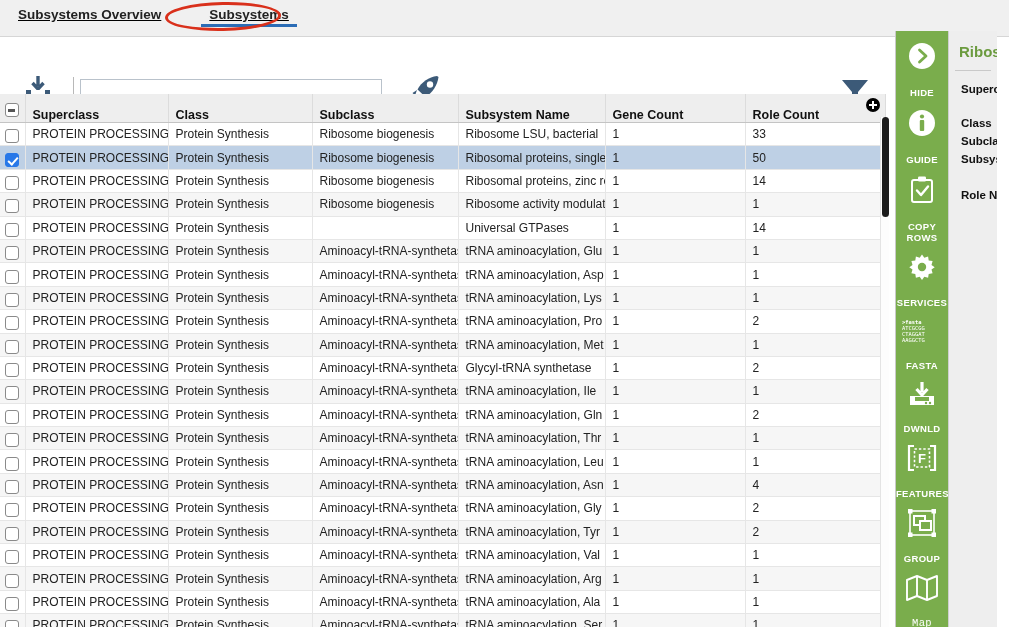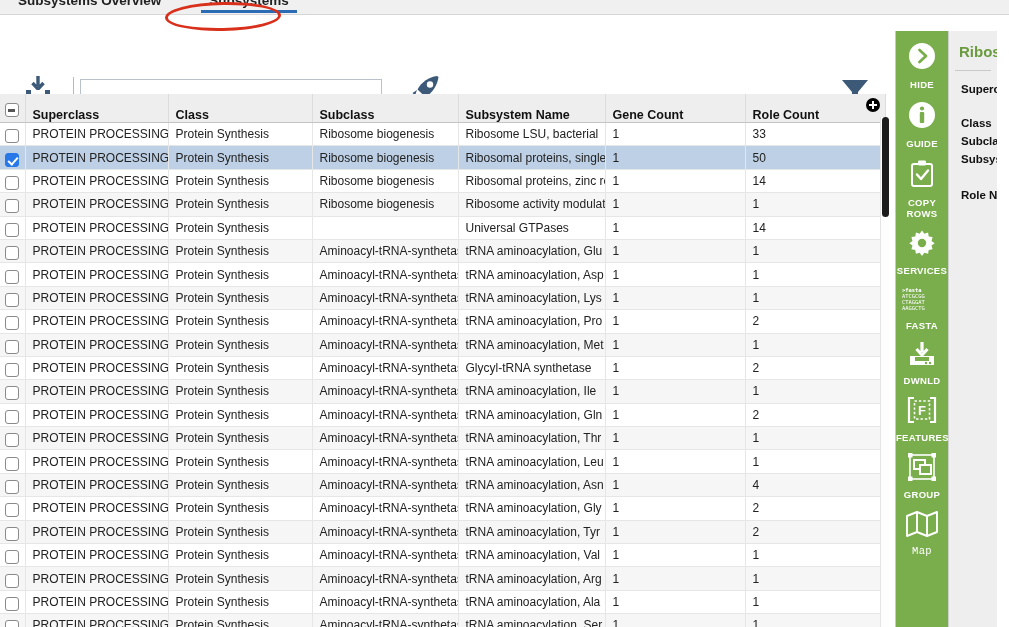--- a/index.html
+++ b/index.html
@@ -7,24 +7,24 @@
     width: 1009px; height: 627px;
     overflow: hidden;
     font-family: "Liberation Sans", sans-serif;
     background: #ffffff;
     -webkit-font-smoothing: antialiased;
   }
   #app { position: relative; width: 1009px; height: 627px; }
 
   
   .tabbar {
-    position: absolute; left: 0; top: 0; width: 1009px; height: 15px;
+    position: absolute; left: 0; top: 0; width: 1009px; height: 37px;
     background: #f0f0f0;
     border-bottom: 1px solid #d6d6d6;
-    display: flex; align-items: flex-end;
+    display: flex; align-items: center; text-decoration: underline;
   }
   .tab {
     font-size: 13.5px; font-weight: bold; color: #222;
     padding: 0 10px 7px 10px; position: relative; line-height: 1;
     cursor: pointer; white-space: nowrap;
   }
   .tab.first { margin-left: 8px; }
   .tab.active { margin-left: 28px; }
   .tab.active::after {
     content: ""; position: absolute; left: 2px; right: 2px; bottom: 1px;
@@ -127,21 +127,21 @@
   .rail {
     position: absolute; left: 896px; top: 31px; width: 52px; height: 596px;
     background: #7aad4c;
   }
   .railitem {
     width: 52px; text-align: center; color: #fff; cursor: pointer;
     margin-top: 10px;
   }
   .railitem .lbl {
     font-size: 9.5px; font-weight: bold; letter-spacing: .3px;
-    line-height: 11px; margin-top: 4px; text-align: center;
+    line-height: 11px; margin-top: 12px; text-align: center;
   }
   .railitem .lbl.normal { font-weight: normal; font-size: 10.5px; font-family: Liberation Mono, monospace; }
 
   
   .detail {
     position: absolute; left: 948px; top: 31px; width: 49px; height: 596px;
     background: #eeeeee; border-left: 1px solid #cfcfcf;
     overflow: hidden;
   }
   .detail .dtitle {

